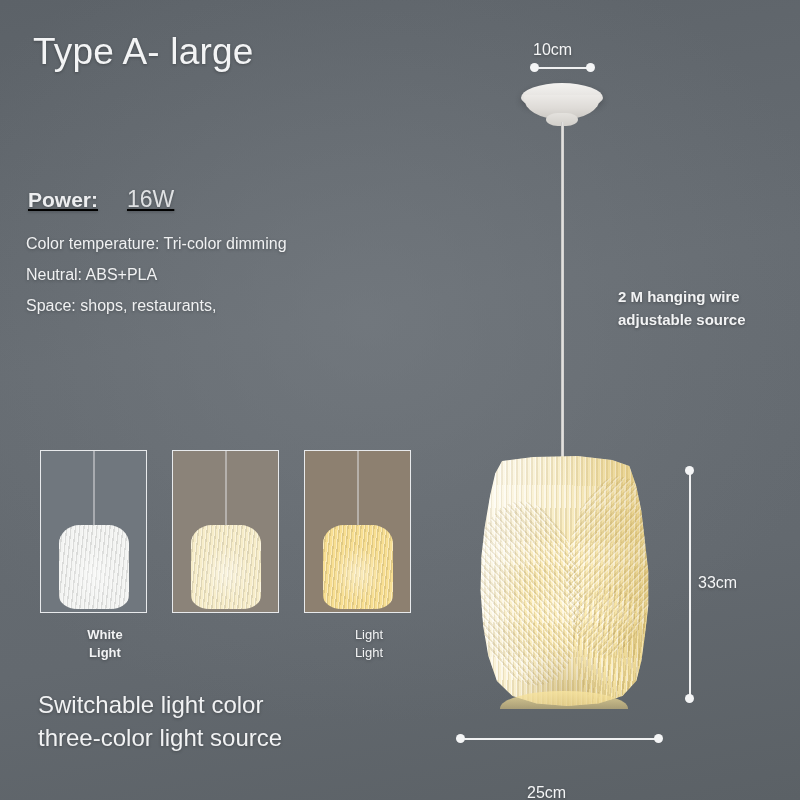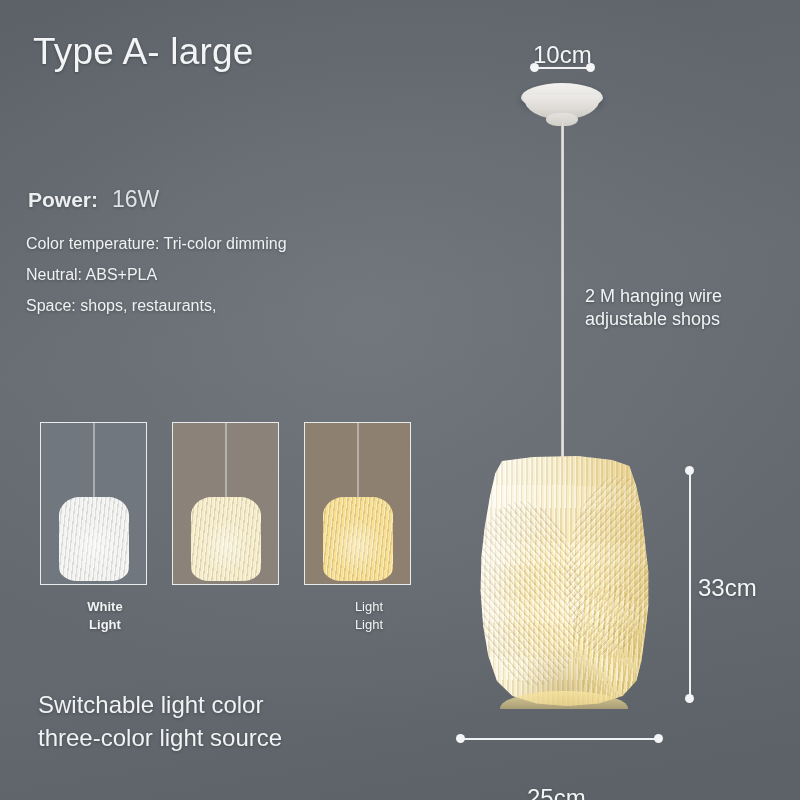--- a/index.html
+++ b/index.html
@@ -17,43 +17,44 @@
 
   
   .title{
     position:absolute;left:33px;top:31px;
     font-size:37px;color:#f3f4f5;letter-spacing:.2px;
     text-shadow:0 1px 3px rgba(30,33,36,.42);
     white-space:nowrap;
   }
   .powerrow{
     position:absolute;left:28px;top:186px;
-    display:flex;align-items:baseline;gap:14px;
+    display:flex;align-items:baseline;gap:29px;
     text-shadow:0 1px 3px rgba(30,33,36,.38);
+    text-decoration:underline;
   }
   .powerlabel{font-size:21px;font-weight:bold;color:#edeef0;}
   .powerval{font-size:23px;color:#dfe1e3;font-weight:300;}
   .speclist{
     position:absolute;left:26px;top:228px;
     text-shadow:0 1px 3px rgba(30,33,36,.38);
   }
   .specline{
     font-size:16px;color:#f0f1f2;line-height:31px;white-space:nowrap;
   }
   .specline.indent{padding-left:36px;}
 
   .caption{
     position:absolute;left:38px;top:688px;
     text-shadow:0 1px 3px rgba(30,33,36,.40);
   }
   .capline{font-size:24px;color:#f1f2f3;line-height:33px;white-space:nowrap;}
 
   
   .swatches{position:absolute;left:40px;top:422px;display:flex;gap:2px;}
-  .swatch{width:130px;}
+  .swatch{width:130px;margin-top:28px;}
   .swpanel{
     position:relative;width:105px;height:161px;
     border:1px solid #e8eaec;overflow:hidden;
   }
   .sw-cord{
     position:absolute;left:50%;top:0;width:1px;height:76px;
     transform:translateX(-0.5px);background:#dfe0e2;
   }
   .swlabel{
     margin-top:13px;text-align:center;line-height:18px;
@@ -189,21 +190,21 @@
   .clipwrap{position:absolute;inset:0;clip-path:polygon(
       14% 2%, 32% 0.4%, 58% 0%, 78% 1.6%, 88% 4%,
       92% 12%, 95% 22%, 97% 34%, 99% 46%,
       99% 60%, 97% 72%, 95% 82%, 92% 90%,
       84% 96%, 70% 99%, 52% 100%, 34% 99%, 20% 96%,
       11% 90%, 6% 80%, 3% 68%, 1.5% 54%,
       2% 40%, 4% 28%, 7% 16%, 10% 7%);}
 
   
   .dimtext{
-    position:absolute;color:#f4f5f6;font-size:24px;
+    position:absolute;color:#f4f5f6;font-size:16px;
     text-shadow:0 1px 3px rgba(30,33,36,.42);white-space:nowrap;
   }
   .dimline-h{position:absolute;height:2px;background:#f0f1f2;border-radius:1px;}
   .dimline-v{position:absolute;width:2px;background:#f0f1f2;border-radius:1px;}
   .dot{position:absolute;width:9px;height:9px;border-radius:50%;background:#f4f5f6;}
 
   #d10-text{left:533px;top:41px;}
   #d10-line{left:538px;top:67px;width:52px;}
   #d10-dot-l{left:530px;top:63px;}
   #d10-dot-r{left:586px;top:63px;}
@@ -216,22 +217,22 @@
   #d25-text{left:527px;top:784px;}
   #d25-line{left:464px;top:738px;width:194px;}
   #d25-dot-l{left:456px;top:734px;}
   #d25-dot-r{left:654px;top:734px;}
 
   .wirenote{
     position:absolute;left:585px;top:285px;
     text-shadow:0 1px 3px rgba(30,33,36,.45);
   }
   .wirenote span{
-    display:block;font-size:18px;font-weight:normal;color:#f2f3f4;
-    line-height:23px;white-space:nowrap;
+    display:block;font-size:15px;font-weight:bold;color:#f2f3f4;
+    line-height:23px;white-space:nowrap;margin-left:33px;
   }
 </style>
 </head>
 <body>
 
 <div id="stage">
 
   <div class="title">Type A- large</div>
 
   <div class="powerrow">
@@ -310,16 +311,16 @@
   <div class="dot" id="d33-dot-t"></div>
   <div class="dot" id="d33-dot-b"></div>
 
   <div class="dimtext" id="d25-text">25cm</div>
   <div class="dimline-h" id="d25-line"></div>
   <div class="dot" id="d25-dot-l"></div>
   <div class="dot" id="d25-dot-r"></div>
 
   <div class="wirenote">
     <span>2 M hanging wire</span>
-    <span>adjustable shops</span>
+    <span>adjustable source</span>
   </div>
 
 </div>
 
 </body></html>

